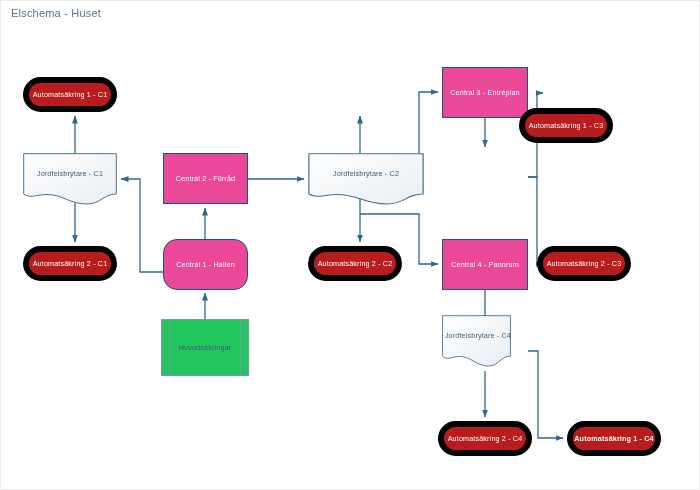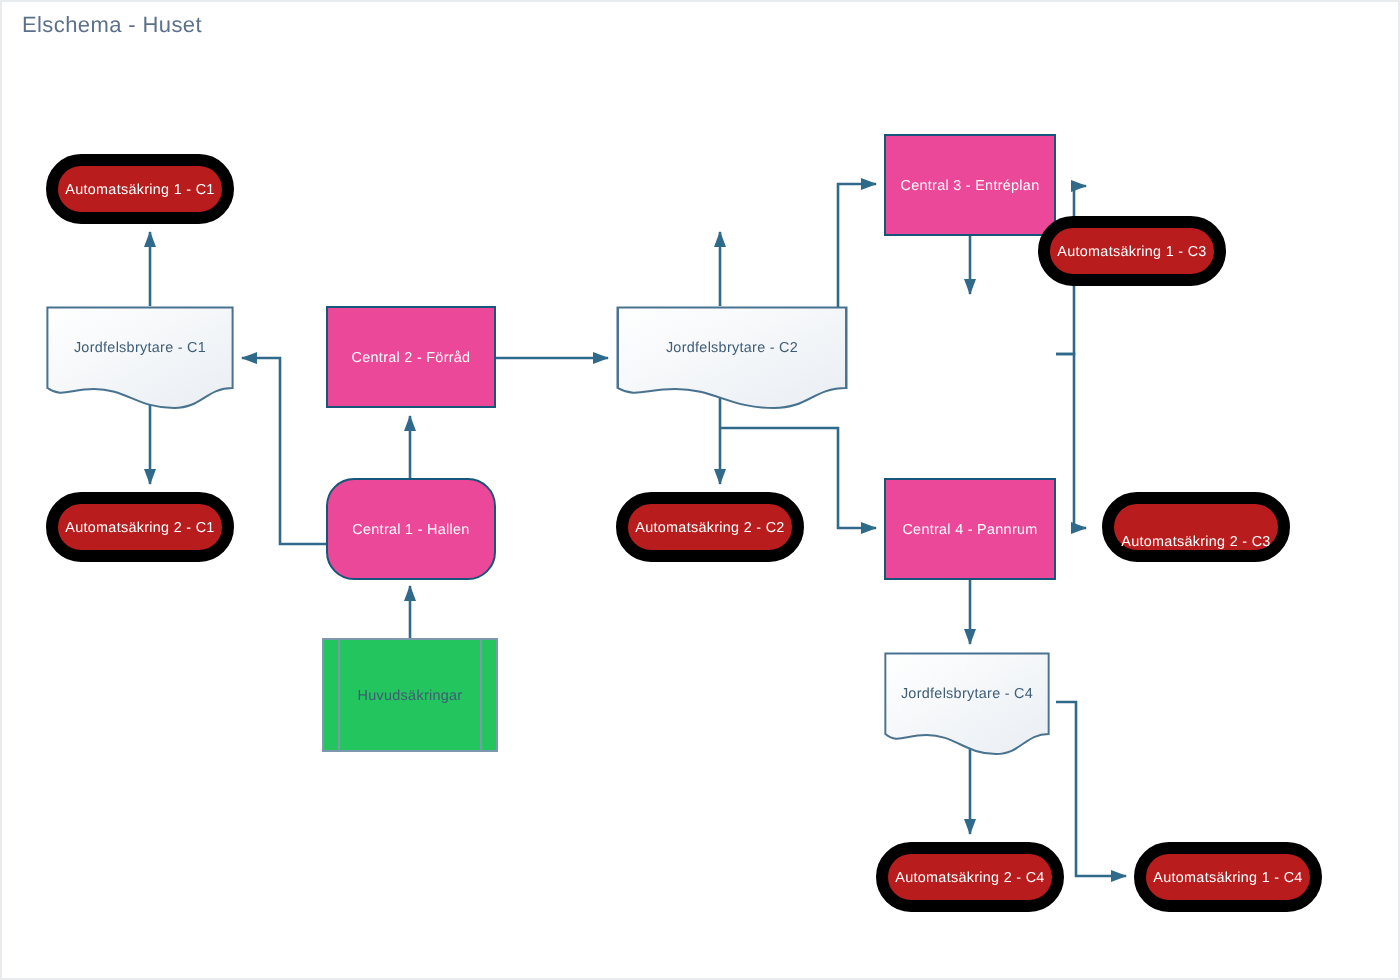--- a/index.html
+++ b/index.html
@@ -199,32 +199,32 @@
 
 
   <div class="node process" style="left:441px; top:238px; width:86px; height:51px;">
     <span>Central 4 - Pannrum</span>
   </div>
 
   <div class="node terminator" style="left:518px; top:74px; width:94px; height:35px;margin-top:33px;">
     <span>Automatsäkring 1 - C3</span>
   </div>
 
-  <div class="node terminator" style="left:550px; top:245px; width:94px; height:35px;align-items:flex-end;">
+  <div class="node terminator" style="left:536px; top:245px; width:94px; height:35px;">
     <span>Automatsäkring 2 - C3</span>
   </div>
 
-  <div class="node document" style="left:441px; top:325px; width:83px; height:52px;">
+  <div class="node document" style="left:441px; top:314px; width:69px; height:52px;justify-content:flex-end;">
     <svg class="doc-svg" viewBox="0 0 86 52" preserveAspectRatio="none">
       <path d="M0.7,0.7 L85.3,0.7 L85.3,41 C73,41 71,51 58,51 C42,51 37,41.5 22,41.5 C11,41.5 7,46 0.7,41 Z" fill="url(#docgrad)" stroke="#49728f" stroke-width="1"></path>
     </svg>
     <span class="doc-label">Jordfelsbrytare - C4</span>
   </div>
 
   <div class="node terminator" style="left:437px; top:420px; width:94px; height:35px;">
     <span>Automatsäkring 2 - C4</span>
   </div>
 
-  <div class="node terminator" style="left:566px; top:420px; width:94px; height:35px;">
+  <div class="node terminator" style="left:566px; top:420px; width:94px; height:35px;font-weight:bold;">
     <span>Automatsäkring 1 - C4</span>
   </div>
 
 </div>
 
 </body></html>

